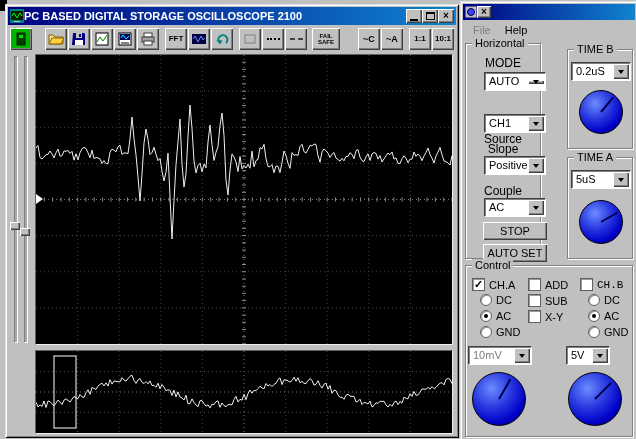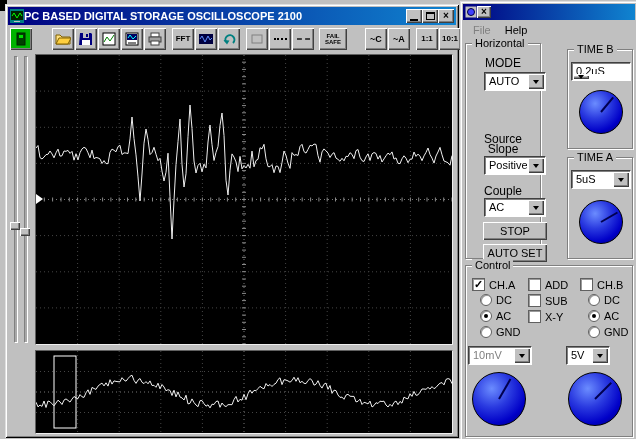--- a/index.html
+++ b/index.html
@@ -18,21 +18,21 @@
   .tbtn{width:16px;height:14px;background:#c0c0c0;flex:0 0 auto;
         box-shadow:inset 1px 1px 0 #fff, inset -1px -1px 0 #404040, inset -2px -2px 0 #808080;
         display:flex;align-items:center;justify-content:center;font-size:10px;font-weight:bold;color:#000;line-height:10px;}
   .g-min{width:8px;height:2px;background:#000;margin-top:7px;}
   .g-max{width:9px;height:8px;border:1px solid #000;border-top:2px solid #000;}
 
   
   .toolbtn{height:22px;background:#c0c0c0;flex:0 0 auto;
            box-shadow:inset 1px 1px 0 #fff, inset -1px -1px 0 #404040, inset -2px -2px 0 #808080;
            display:flex;align-items:center;justify-content:center;}
-  .toolbar-row{position:absolute;display:flex;align-items:center;gap:1px;margin-left:7px;}
+  .toolbar-row{position:absolute;display:flex;align-items:center;gap:1px;}
   .tb-txt{font-size:8px;font-weight:bold;color:#000;line-height:8px;text-align:center;}
   .tb-tiny{font-size:6px;font-weight:bold;line-height:6px;text-align:center;}
 
   
   .scope{position:absolute;background:#000;border:1px solid;border-color:#606060 #efefef #efefef #606060;}
   .scope svg{display:block;width:100%;height:100%;}
   .trig{position:absolute;width:0;height:0;border-left:7px solid #fff;
         border-top:5px solid transparent;border-bottom:5px solid transparent;}
 
   
@@ -335,48 +335,54 @@
     </div>
 
     <div class="menubar" style="left:5px;top:21px;width:172px;height:15px;">
       <span class="menu-item dis">File</span>
       <span class="menu-item">Help</span>
     </div>
 
     <div class="group" style="left:5px;top:42px;width:76px;height:216px;">
       <span class="glabel">Horizontal</span>
       <div class="flabel" style="top:12px;">MODE</div>
-      <div class="combo" style="left:18px;top:28px;width:62px;">
+      <div class="combo" style="left:18px;top:28px;width:62px;align-items:center;">
         <span class="val">AUTO</span>
         <span class="drop">
             <span class="arr"></span>
           </span>
       </div>
       <div class="flabel" style="top:56px;margin-top:32px;">Source</div>
+      <div class="combo" style="left:18px;top:70px;width:62px;">
+        <span class="val">CH1</span>
+        <span class="drop">
+            <span class="arr"></span>
+          </span>
+      </div>
       <div class="flabel" style="top:98px;">Slope</div>
       <div class="combo" style="left:18px;top:112px;width:62px;">
         <span class="val">Positive</span>
         <span class="drop">
             <span class="arr"></span>
           </span>
       </div>
       <div class="flabel" style="top:140px;">Couple</div>
       <div class="combo" style="left:18px;top:154px;width:62px;">
         <span class="val">AC</span>
         <span class="drop">
             <span class="arr"></span>
           </span>
       </div>
       <div class="pushbtn" style="left:17px;top:178px;width:64px;height:18px;">STOP</div>
       <div class="pushbtn" style="left:17px;top:200px;width:64px;height:18px;">AUTO SET</div>
     </div>
 
     <div class="group" style="left:107px;top:48px;width:66px;height:100px;">
       <span class="glabel">TIME B</span>
-      <div class="combo" style="left:3px;top:12px;width:60px;flex-direction:column;">
+      <div class="combo" style="left:3px;top:12px;width:60px;">
         <span class="val">0.2uS</span>
         <span class="drop">
             <span class="arr"></span>
           </span>
       </div>
       <div class="knob" style="left:11px;top:40px;width:44px;height:44px;">
         <div class="ptr" style="transform:rotate(220deg);"></div>
       </div>
     </div>
 
@@ -397,21 +403,21 @@
       <span class="glabel">Control</span>
 
       <label class="check on" style="left:6px;top:12px;">
         <span class="box"><span class="mark">✓</span></span>
         <span>CH.A</span>
       </label>
       <label class="check" style="left:62px;top:12px;align-items:flex-end;">
         <span class="box"><span class="mark">✓</span></span>
         <span>ADD</span>
       </label>
-      <label class="check" style="left:114px;top:12px;">
+      <label class="check" style="left:114px;top:12px;font-family:Liberation Mono, monospace;">
         <span class="box"><span class="mark">✓</span></span>
         <span>CH.B</span>
       </label>
 
       <label class="radio" style="left:14px;top:28px;">
         <span class="circ"></span>
         <span>DC</span>
       </label>
       <label class="check" style="left:62px;top:28px;">
         <span class="box"><span class="mark">✓</span></span>

